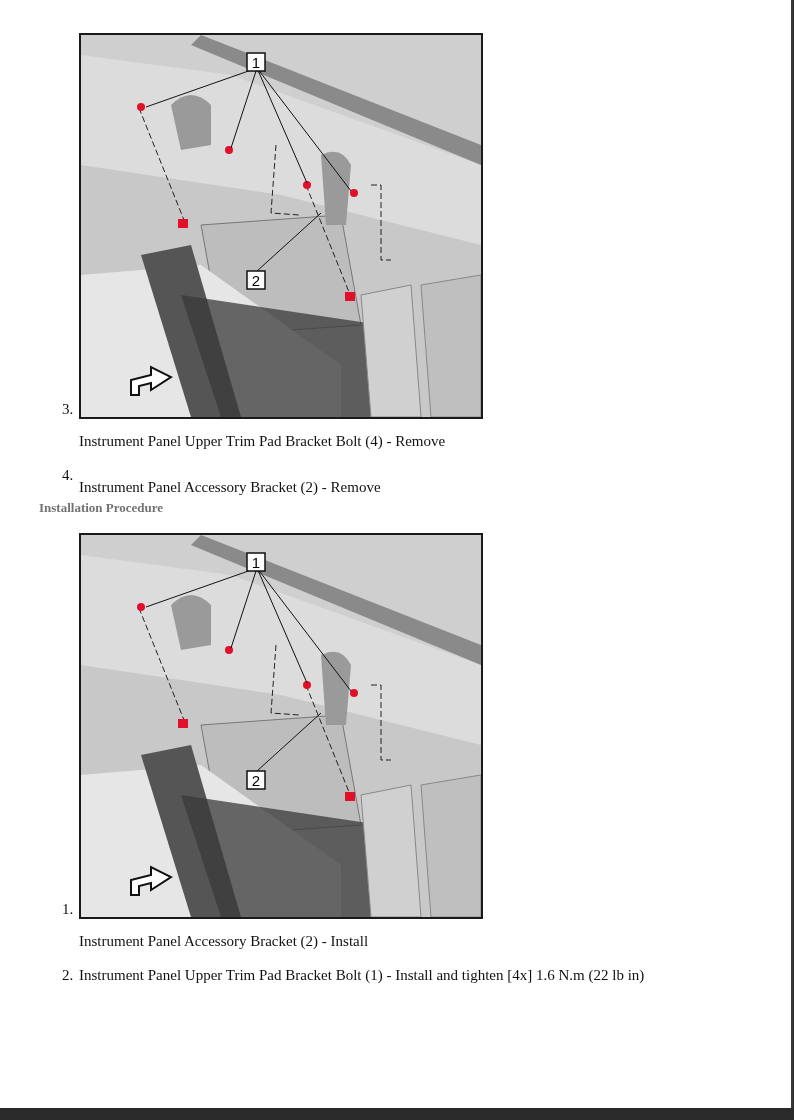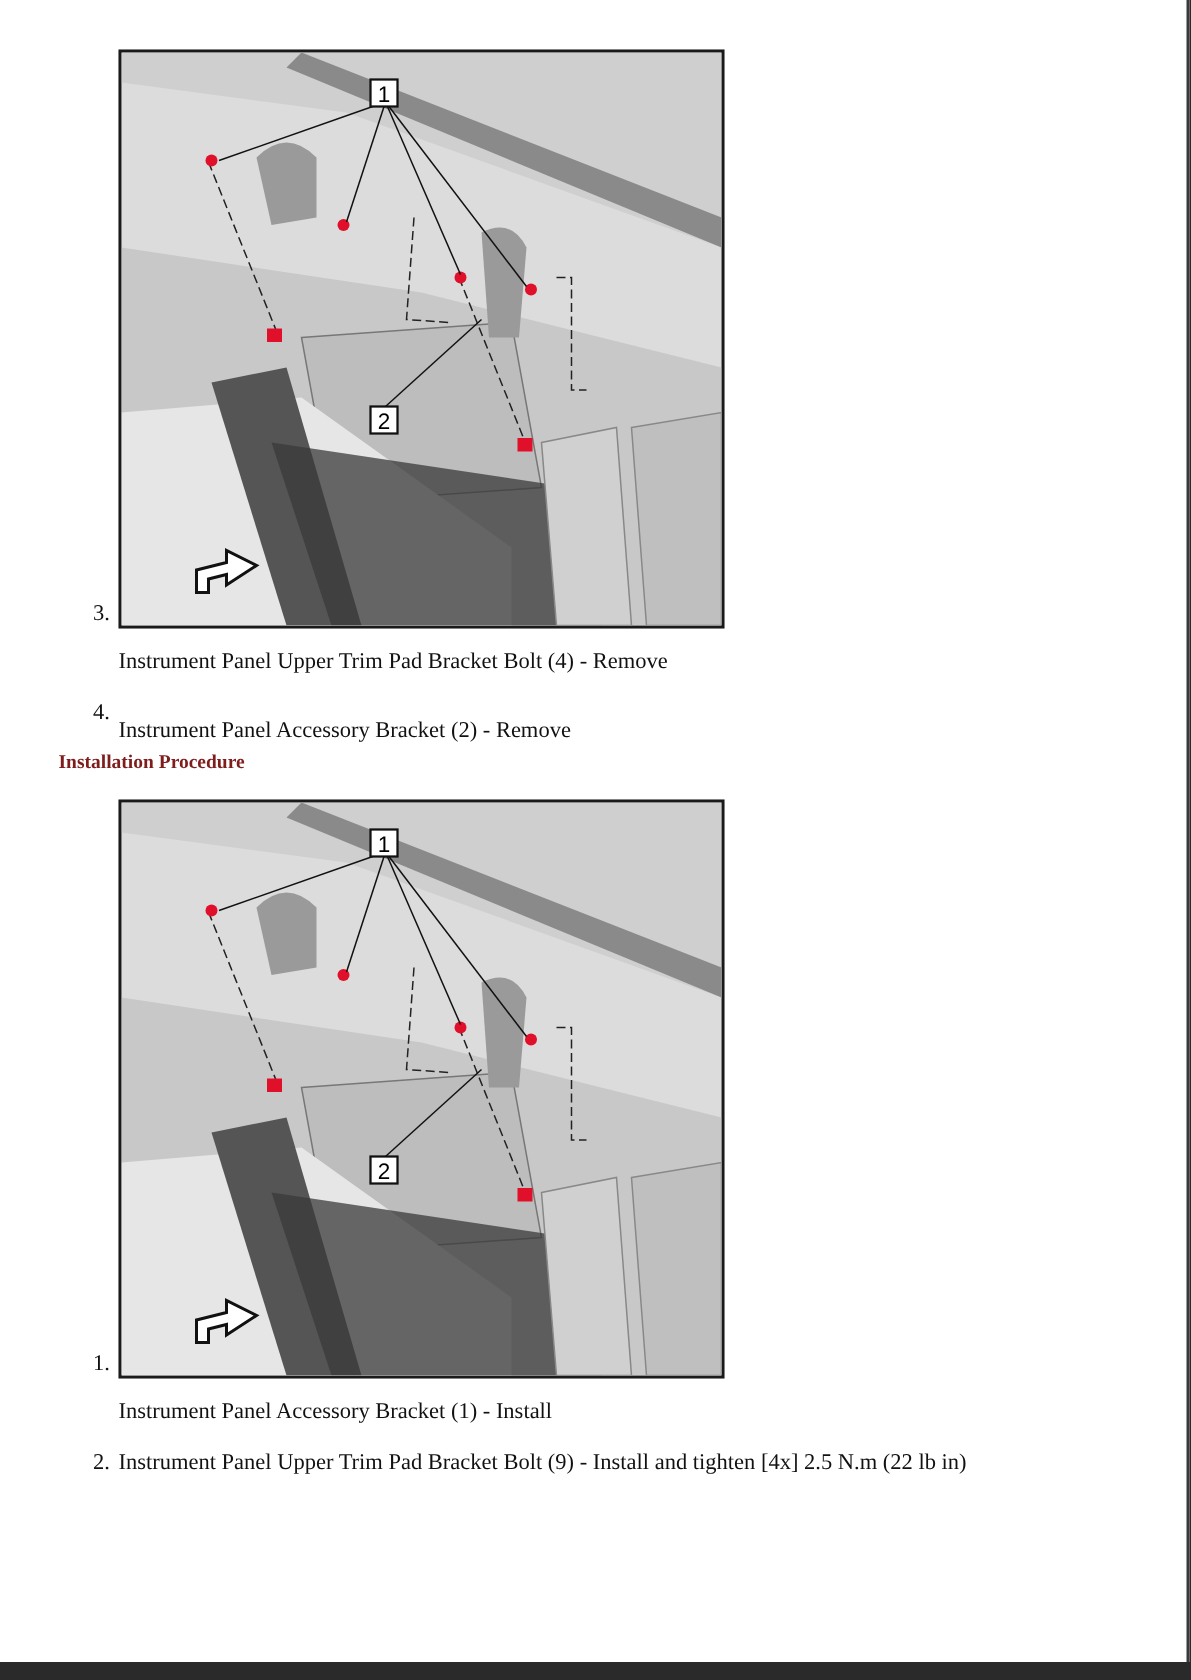--- a/index.html
+++ b/index.html
@@ -13,21 +13,21 @@
   }
   .figure {
     position: absolute; left: 79px; width: 400px; height: 382px;
     border: 2px solid #1a1a1a; background: #d9d9d9; overflow: hidden;
   }
   .figure svg { display: block; width: 100%; height: 100%; }
   .num { position: absolute; font-size: 15px; }
   .text { position: absolute; font-size: 15px; white-space: nowrap; }
   .heading {
     position: absolute; left: 39px; top: 500px; font-size: 13px; font-weight: bold;
-    color: #7f1d1d;
+    color: #737373;
   }
 </style>
 </head>
 <body>
 
 <div class="page">
 
   <div class="figure" style="top:33px;">
     <svg viewBox="0 0 400 382">
       <rect width="400" height="382" fill="#dcdcdc"></rect>
@@ -101,16 +101,16 @@
       <line x1="176" y1="33" x2="270" y2="156" stroke="#111"></line>
       <line x1="176" y1="236" x2="240" y2="178" stroke="#111"></line>
       <rect x="166" y="18" width="18" height="18" fill="#fff" stroke="#111" stroke-width="1.5"></rect>
       <text x="175" y="33" font-size="15" text-anchor="middle" font-family="Liberation Sans, sans-serif">1</text>
       <rect x="166" y="236" width="18" height="18" fill="#fff" stroke="#111" stroke-width="1.5"></rect>
       <text x="175" y="251" font-size="15" text-anchor="middle" font-family="Liberation Sans, sans-serif">2</text>
       <path d="M50 360 L50 345 L70 340 L70 332 L90 342 L70 355 L70 348 L58 351 L58 360 Z" fill="#fff" stroke="#111" stroke-width="2"></path>
     </svg>
   </div>
   <span class="num" style="left:62px; top:901px;">1.</span>
-  <span class="text" style="left:79px; top:933px;">Instrument Panel Accessory Bracket (1) - Install</span>
+  <span class="text" style="left:79px; top:933px;">Instrument Panel Accessory Bracket (2) - Install</span>
   <span class="num" style="left:62px; top:967px;">2.</span>
-  <span class="text" style="left:79px; top:967px;">Instrument Panel Upper Trim Pad Bracket Bolt (9) - Install and tighten [4x] 2.5 N.m (22 lb in)</span>
+  <span class="text" style="left:79px; top:967px;">Instrument Panel Upper Trim Pad Bracket Bolt (1) - Install and tighten [4x] 1.6 N.m (22 lb in)</span>
 </div>
 
 </body></html>

